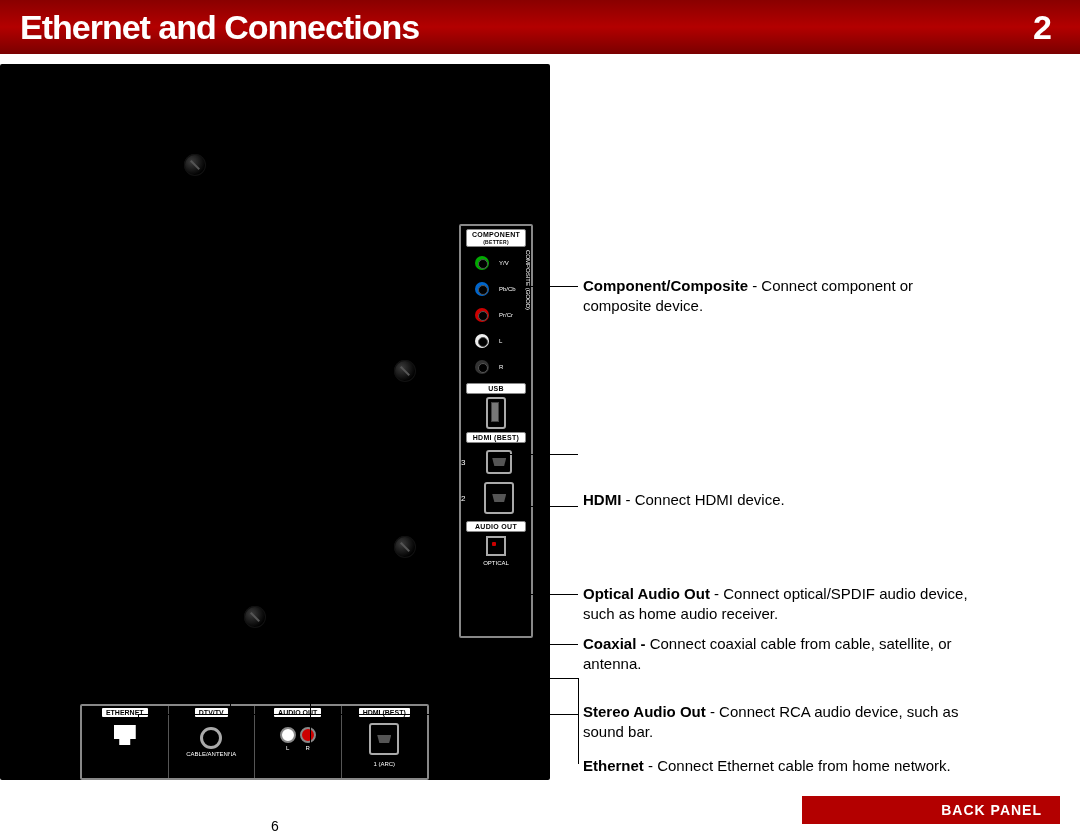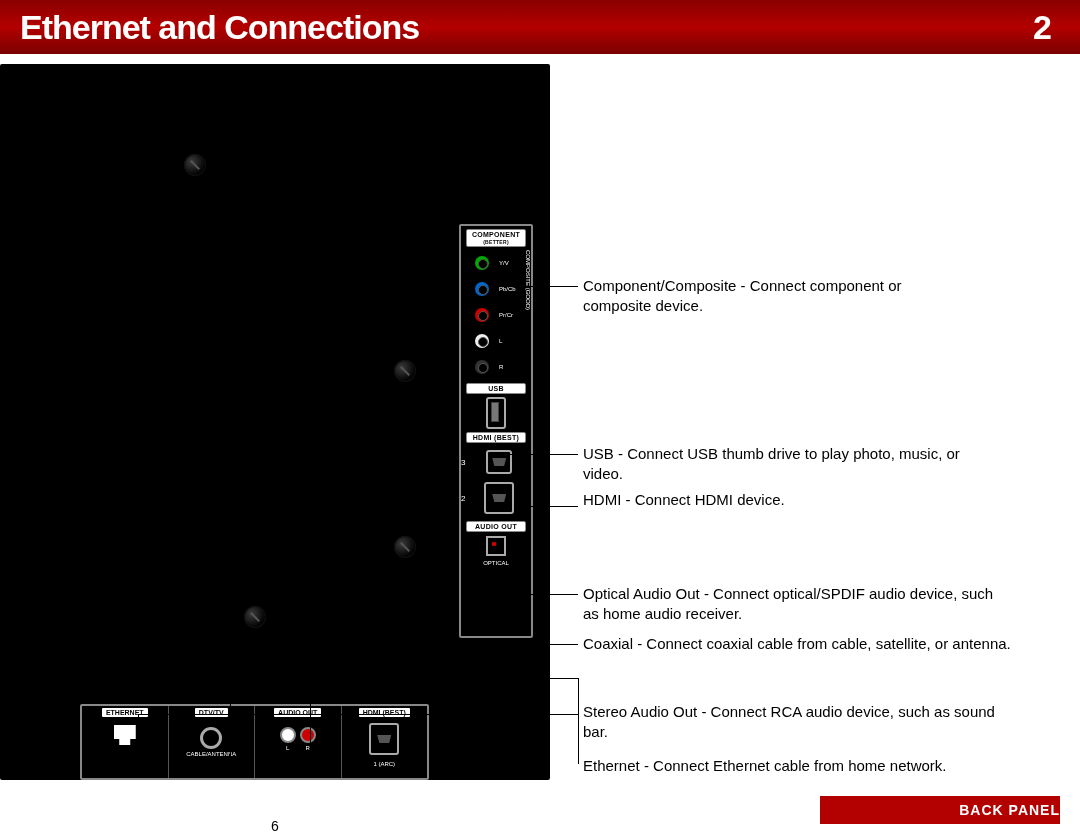--- a/index.html
+++ b/index.html
@@ -39,22 +39,22 @@
 .blblsub{font-size:6px;color:#fff;margin-top:2px}
 .eth{width:22px;height:20px;background:#fff;margin-top:8px;clip-path:polygon(0 0,100% 0,100% 70%,75% 70%,75% 100%,25% 100%,25% 70%,0 70%)}
 .coax{width:16px;height:16px;border-radius:50%;border:3px solid #aaa;background:#000;margin-top:10px}
 .rca{width:12px;height:12px;border-radius:50%;margin:2px}
 .rca.w{background:#fff;border:2px solid #888}
 .rca.r{background:#c00;border:2px solid #888}
 .rcawrap{display:flex;margin-top:8px}
 .lead{position:absolute;background:#000;height:1px}
 .stub{position:absolute;background:#000;width:1px}
 .desc{position:absolute;font-size:15px;color:#000;line-height:1.35}
-.desc b{font-weight:normal}
-.backpanel{position:absolute;right:20px;bottom:10px;width:240px;height:28px;background:#b30000;display:flex;align-items:center;justify-content:flex-end;}
+.desc b{font-weight:bold}
+.backpanel{position:absolute;right:20px;bottom:10px;width:240px;height:28px;background:#b30000;display:flex;align-items:center;justify-content:flex-end;padding-right:18px}
 .backpanel span{color:#fff;font-weight:bold;font-size:14px;letter-spacing:1px}
 .pagenum{position:absolute;left:0;bottom:0;width:550px;text-align:center;font-size:14px;color:#000}
 </style>
 </head>
 <body>
 
 <div class="headerbar">
   <h1>Ethernet and Connections</h1>
   <div class="chap">2</div>
 </div>
@@ -156,23 +156,20 @@
   <div class="lead" style="left:310px;top:624px;width:268px"></div>
   <div class="stub" style="left:578px;top:624px;height:36px"></div>
 
   <div class="stub" style="left:138px;top:660px;height:60px"></div>
   <div class="lead" style="left:138px;top:660px;width:440px"></div>
   <div class="stub" style="left:578px;top:660px;height:50px"></div>
 
   <div class="desc" style="left:583px;top:222px;width:380px">
     <b>Component/Composite</b><span> - Connect component or composite device.</span>
   </div>
-  <div class="desc" style="left:583px;top:390px;width:400px">
-    <b>USB -</b><span> Connect USB thumb drive to play photo, music, or video.</span>
-  </div>
   <div class="desc" style="left:583px;top:436px;width:380px">
     <b>HDMI</b><span> - Connect HDMI device.</span>
   </div>
   <div class="desc" style="left:583px;top:580px;width:430px">
     <b>Coaxial -</b><span> Connect coaxial cable from cable, satellite, or antenna.</span>
   </div>
   <div class="desc" style="left:583px;top:530px;width:420px">
     <b>Optical Audio Out</b><span> - Connect optical/SPDIF audio device, such as home audio receiver.</span>
   </div>
   <div class="desc" style="left:583px;top:648px;width:420px">

